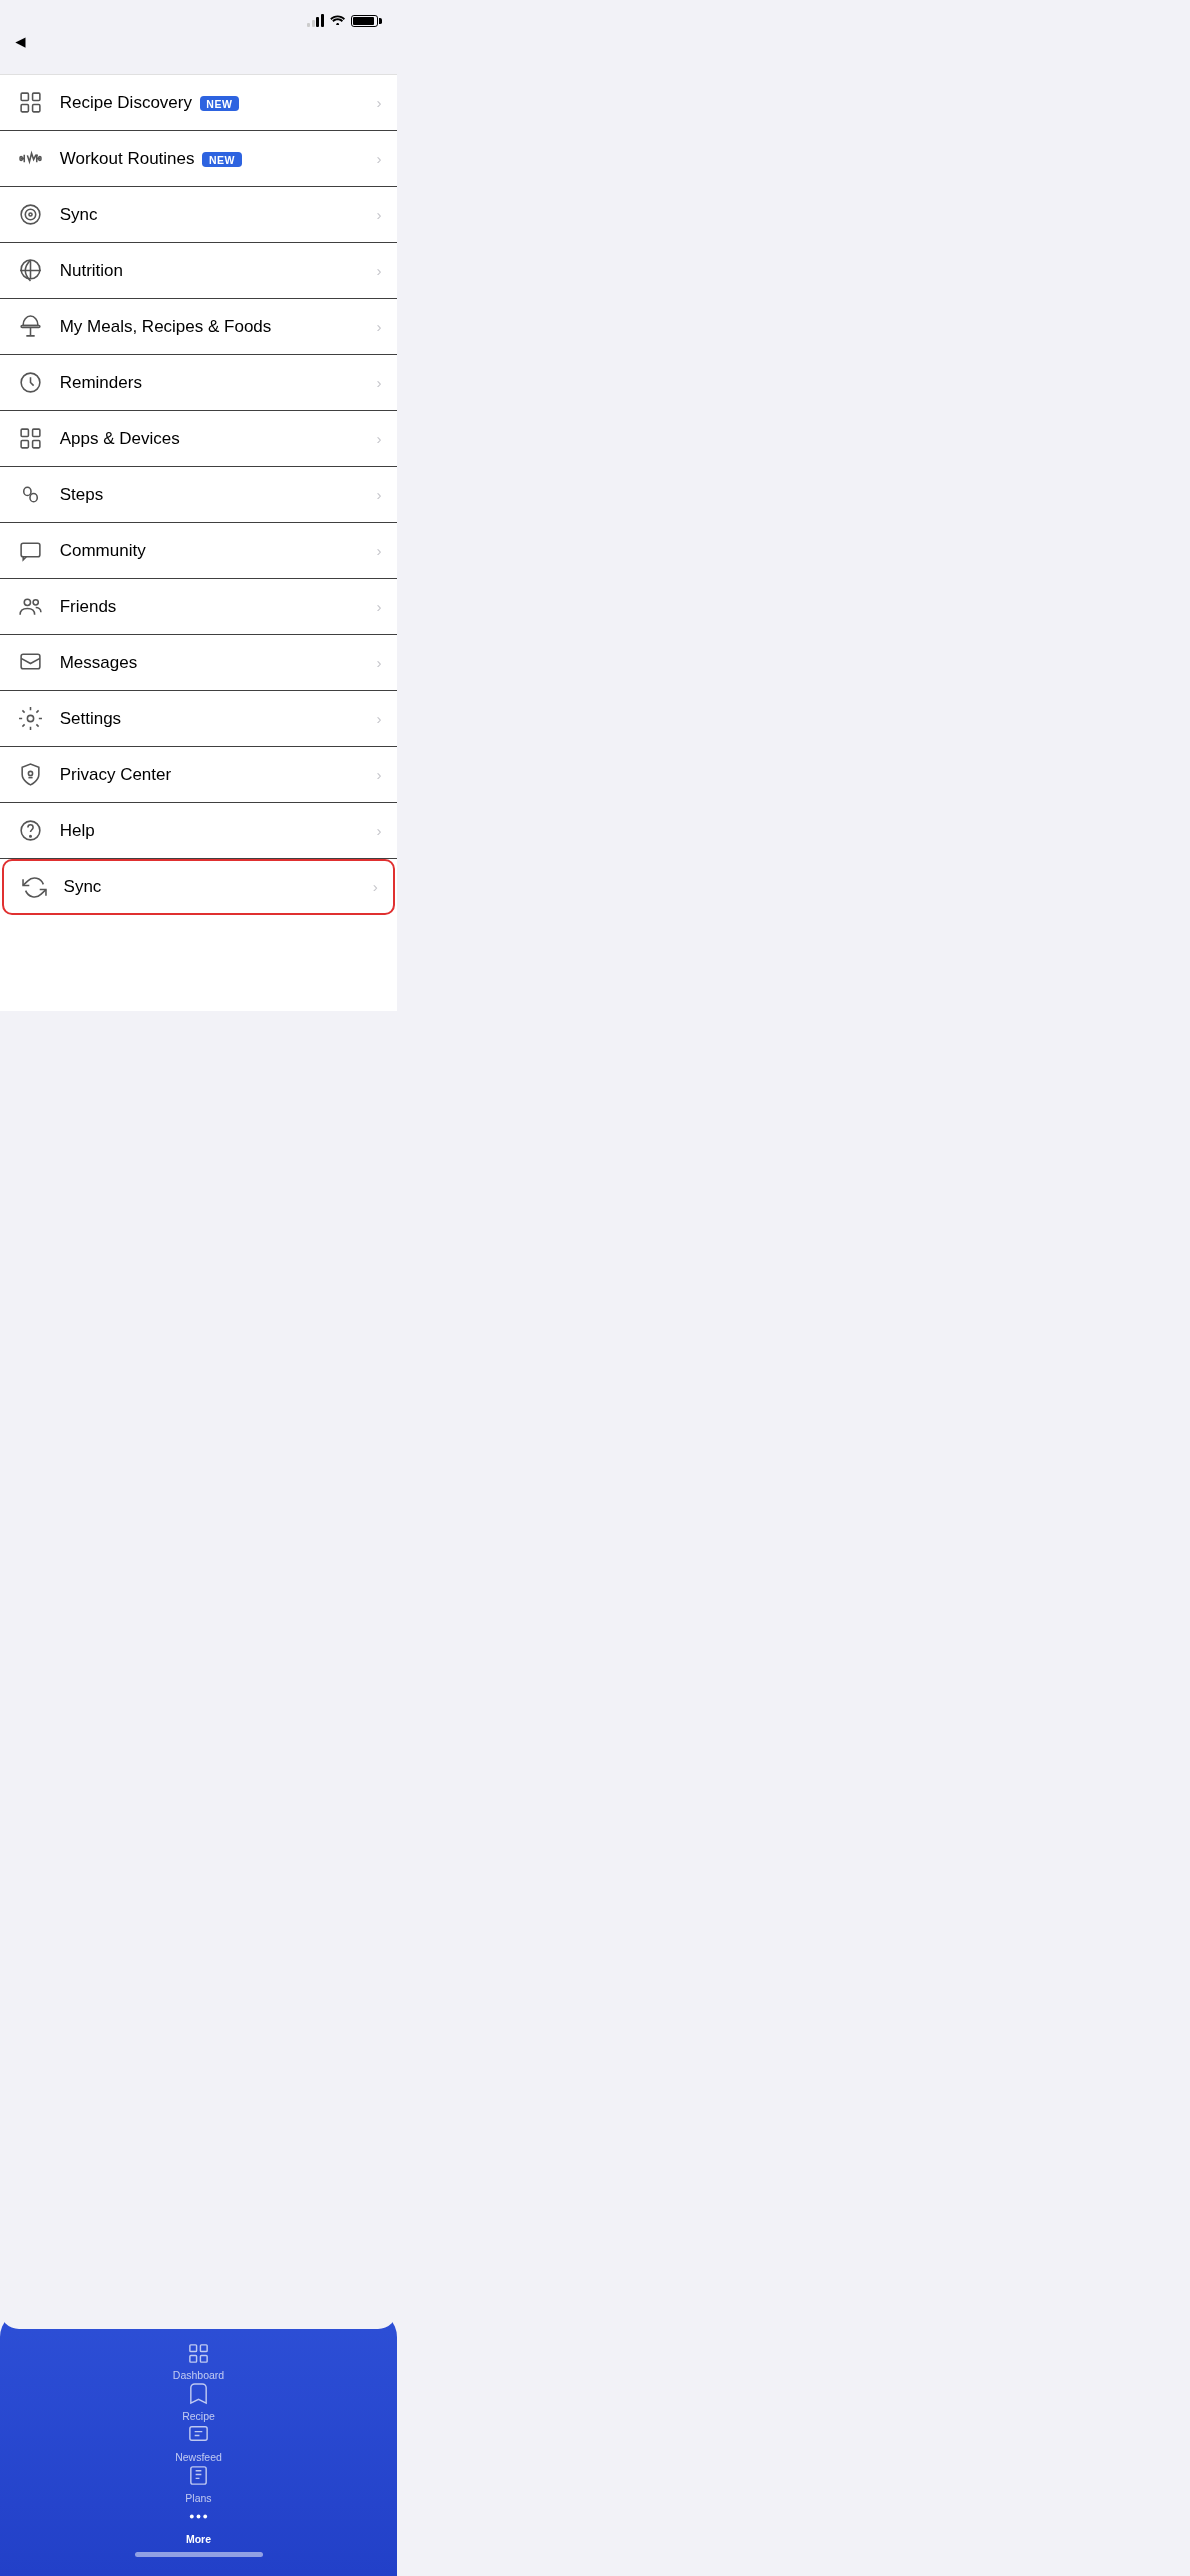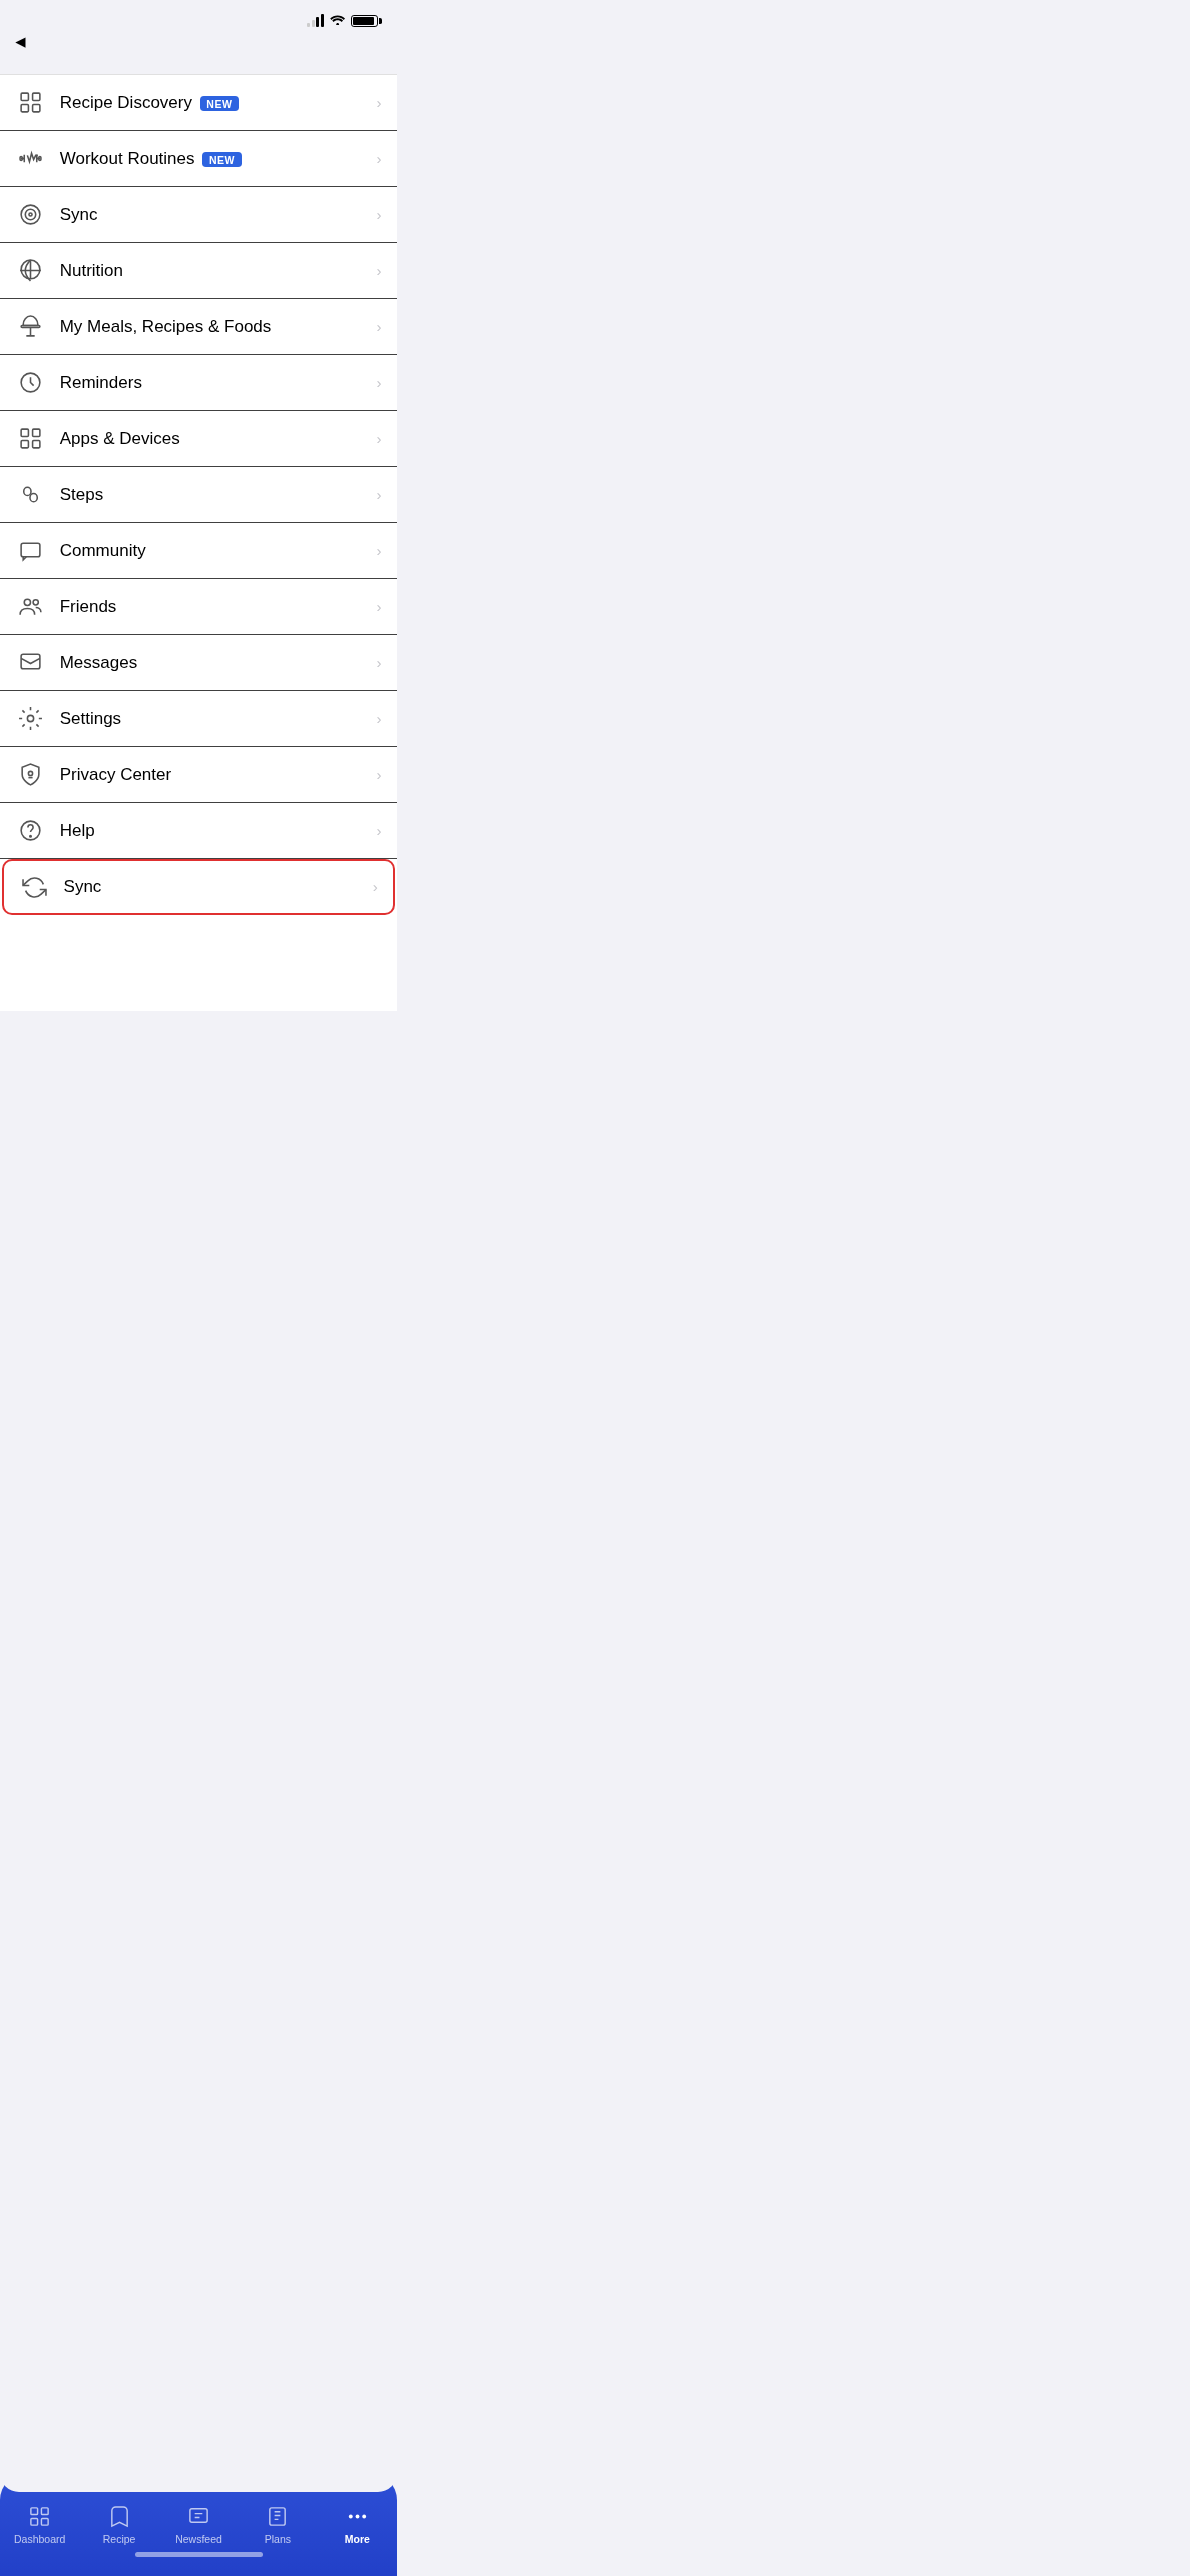--- a/index.html
+++ b/index.html
@@ -191,20 +191,21 @@
       background: #f2f2f7;
       border-radius: 0 0 27px 27px;
       position: relative;
       overflow: hidden;
     }
 
     .bottom-nav-inner {
       display: flex;
       justify-content: space-around;
       padding: 11.5px 0 0 0;
+      flex-direction: column;
     }
 
     .nav-item {
       display: flex;
       flex-direction: column;
       align-items: center;
       gap: 3.8px;
       cursor: pointer;
       flex: 1;
     }

